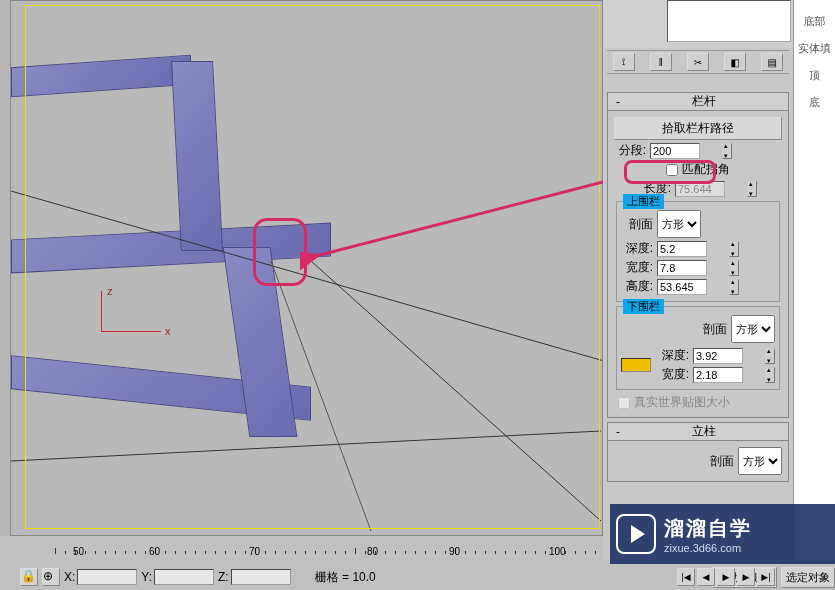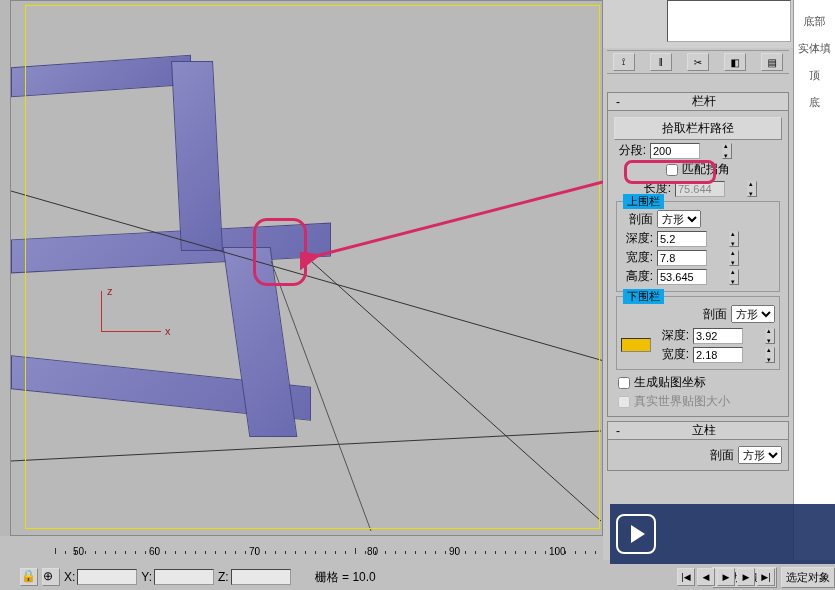--- a/index.html
+++ b/index.html
@@ -52,21 +52,21 @@
 .rollout-body { padding: 4px 6px; }
 .btn { display: block; margin: 2px auto; padding: 2px 14px; border: 1px outset #ddd; background: #d8d8d8; text-align: center; }
 .row { display: flex; align-items: center; margin: 2px 0; gap: 4px; }
 .row label { width: 32px; text-align: right; }
 .spinner { position: relative; width: 82px; height: 16px; }
 .spinner input { width: 50px; height: 16px; border: 1px inset #aaa; background: #fff; font-size: 11px; padding: 0 2px; }
 .spinner input:disabled { background: #ddd; color: #888; }
 .spinner .spin { position: absolute; right: 0; top: 0; width: 10px; height: 16px; border: 1px outset #ccc; background: #d0d0d0; }
 .spinner .spin::before { content: "▴"; position: absolute; font-size: 7px; left: 1px; top: -2px; }
 .spinner .spin::after { content: "▾"; position: absolute; font-size: 7px; left: 1px; bottom: -2px; }
-select { font-size: 11px; height: 18px; }
+select { font-size: 11px; height: 28px; }
 .grp { border: 1px solid #999; margin: 4px 2px; padding: 6px 4px 4px 4px; position: relative; }
 .grp .legend { position: absolute; top: -8px; left: 6px; background: #0ea5e9; padding: 0 4px; font-size: 11px; }
 .chk { display: flex; align-items: center; gap: 4px; margin: 2px 4px; }
 .chk input { width: 12px; height: 12px; }
 .swatch-row { display: flex; align-items: center; gap: 4px; }
 .color-sw { width: 30px; height: 14px; background: #f0c000; border: 1px inset #888; }
 
 
 .far-right { position: absolute; right: 0; top: 0; width: 42px; height: 560px; background: #ffffff; border-left: 1px solid #999; padding-top: 8px; font-size: 11px; }
 .far-right div { padding: 6px 4px; color: #555; text-align: center; }
@@ -264,24 +264,20 @@
                 </div>
               <div class="row" style="justify-content:flex-end">
                   <label>宽度:</label>
                 <div class="spinner"><input type="text" value="2.18" style=""><div class="spin"></div></div>
                 </div>
             </div>
           </div>
         </div>
 
         <div class="chk">
-            <input type="checkbox" style="">
-            <span>生成贴图坐标</span>
-          </div>
-        <div class="chk">
             <input type="checkbox" disabled="" style="">
             <span style="color:#888">真实世界贴图大小</span>
           </div>
       </div>
     </div>
 
     <div class="rollout">
       <div class="rollout-hdr">
         <span class="minus">-</span>
         <span class="ttl">立柱</span>
@@ -302,20 +298,24 @@
   <div>底部</div>
   <div>实体填</div>
   <div>顶</div>
   <div>底</div>
 </div>
 
 <div class="watermark">
   <div class="logo">
       <div class="tri"></div>
     </div>
+  <div class="txt">
+    <div class="big">溜溜自学</div>
+    <div class="small">zixue.3d66.com</div>
+  </div>
 </div>
 
 <div class="status">
   <span class="lock-btn">🔒</span>
   <span class="lock-btn">⊕</span>
   <span class="box">
       <span>X:</span>
       <input type="text" style="">
     </span>
   <span class="box">

